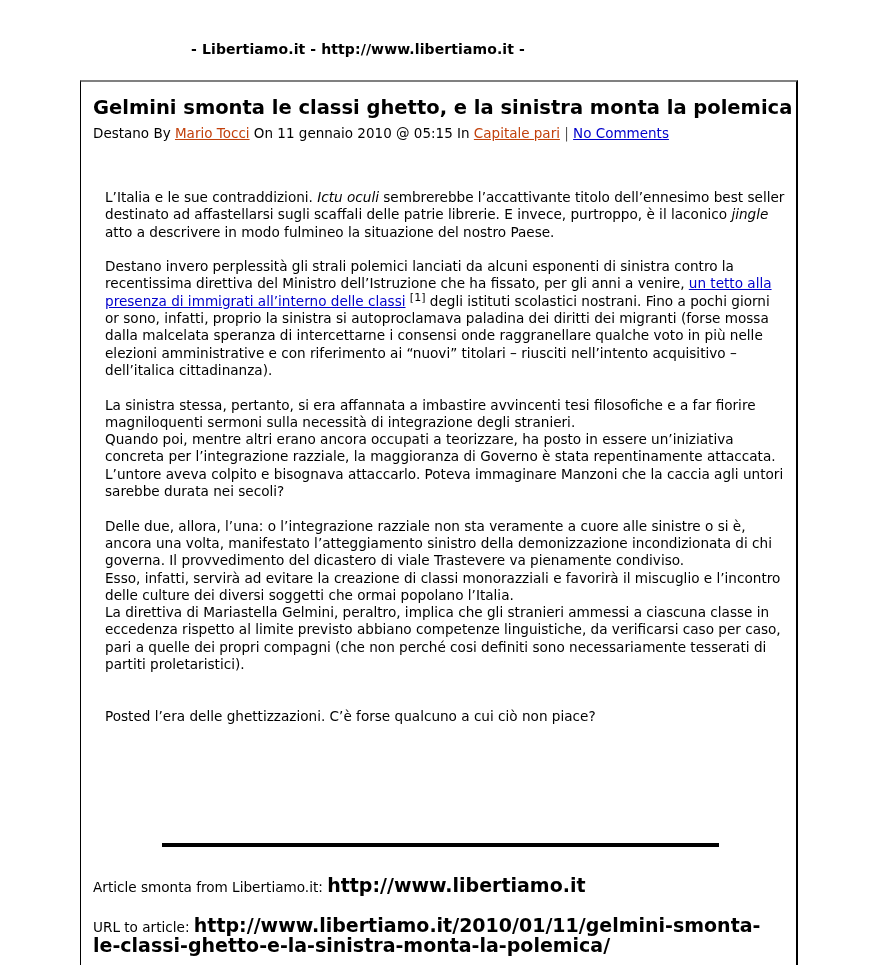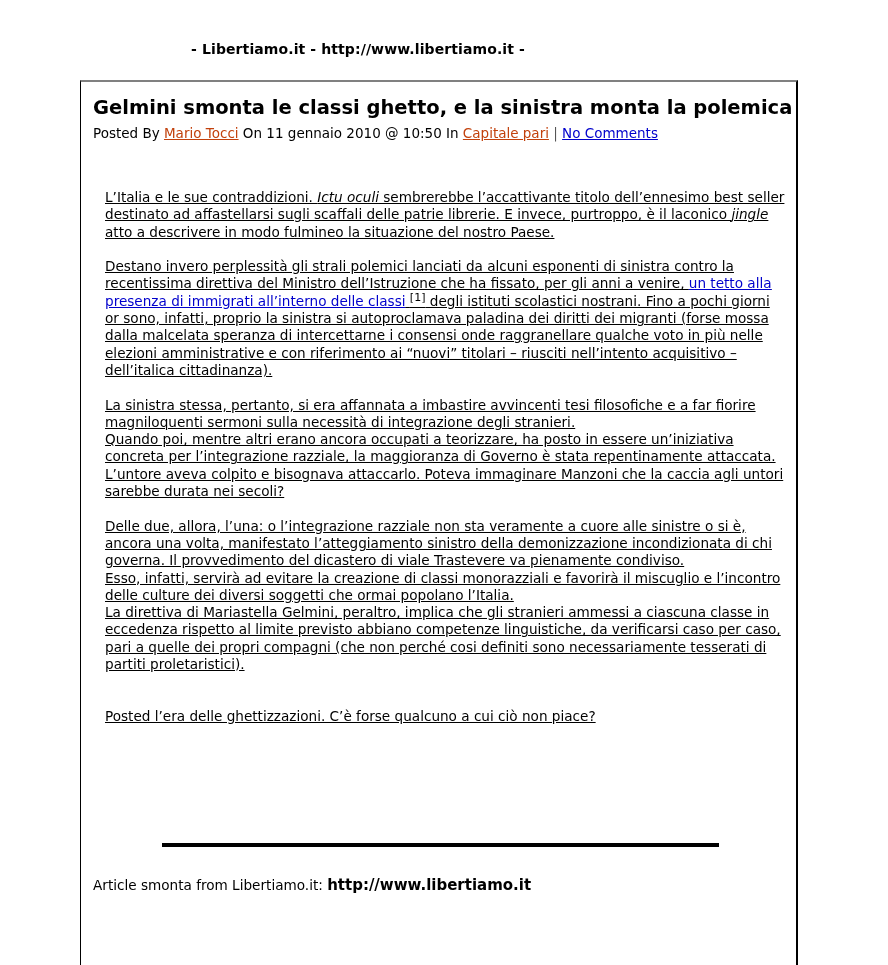--- a/index.html
+++ b/index.html
@@ -65,21 +65,20 @@
     .meta .sep {
       color: #555555;
     }
     .entry {
       position: absolute;
       top: 107px;
       left: 24px;
       width: 680px;
       font-size: 13.6px;
       line-height: 17.3px;
-      text-decoration: underline;
     }
     .entry p {
       margin: 0 0 17.3px 0;
     }
     .entry a.inline-link {
       color: #0000cc;
       text-decoration: underline;
     }
     .entry sup {
       font-size: 11px;
@@ -96,39 +95,39 @@
     }
     .footer-line {
       position: absolute;
       left: 12px;
       font-size: 13.6px;
       line-height: 17.5px;
       width: 680px;
     }
     .footer-line .strong-url {
       font-weight: bold;
-      font-size: 15px;
+      font-size: 19px;
     }
     .printed-from { top: 795px; }
     .url-line { top: 835px; }
   </style>
 </head>
 <body>
 
 <div class="site-header">- Libertiamo.it - http://www.libertiamo.it -</div>
 
 <div class="article-box">
 
   <h1 class="article-title">Gelmini smonta le classi ghetto, e la sinistra monta la polemica</h1>
 
   <div class="meta">
-    <span>Posted By</span>
+    <span>Destano By</span>
     <a class="author" href="#">Mario Tocci</a>
     <span>On</span>
-    <span>11 gennaio 2010 @ 10:50</span>
+    <span>11 gennaio 2010 @ 05:15</span>
     <span>In</span>
     <a class="category" href="#">Capitale pari</a>
     <span class="sep">|</span>
     <a class="comments" href="#">No Comments</a>
   </div>
 
   <div class="entry">
     <p><span>L’Italia e le sue contraddizioni. </span><em>Ictu oculi</em><span> sembrerebbe l’accattivante titolo dell’ennesimo best seller destinato ad affastellarsi sugli scaffali delle patrie librerie. E invece, purtroppo, è il laconico </span><em>jingle</em><span> atto a descrivere in modo fulmineo la situazione del nostro Paese.</span></p>
 
     <p><span>Destano invero perplessità gli strali polemici lanciati da alcuni esponenti di sinistra contro la recentissima direttiva del Ministro dell’Istruzione che ha fissato, per gli anni a venire, </span><a class="inline-link" href="#">un tetto alla presenza di immigrati all’interno delle classi</a> <sup>[1]</sup><span> degli istituti scolastici nostrani. Fino a pochi giorni or sono, infatti, proprio la sinistra si autoproclamava paladina dei diritti dei migranti (forse mossa dalla malcelata speranza di intercettarne i consensi onde raggranellare qualche voto in più nelle elezioni amministrative e con riferimento ai “nuovi” titolari – riusciti nell’intento acquisitivo – dell’italica cittadinanza).</span></p>
@@ -139,14 +138,17 @@
 
     <p><br><span>Posted l’era delle ghettizzazioni. C’è forse qualcuno a cui ciò non piace?</span></p>
   </div>
 
   <div class="divider"></div>
 
   <div class="footer-line printed-from">
     <span>Article smonta from Libertiamo.it: </span><span class="strong-url">http://www.libertiamo.it</span>
   </div>
 
+  <div class="footer-line url-line">
+    <span>URL to article: </span><span class="strong-url">http://www.libertiamo.it/2010/01/11/gelmini-smonta-le-classi-ghetto-e-la-sinistra-monta-la-polemica/</span>
+  </div>
 
 </div>
 
 </body></html>

